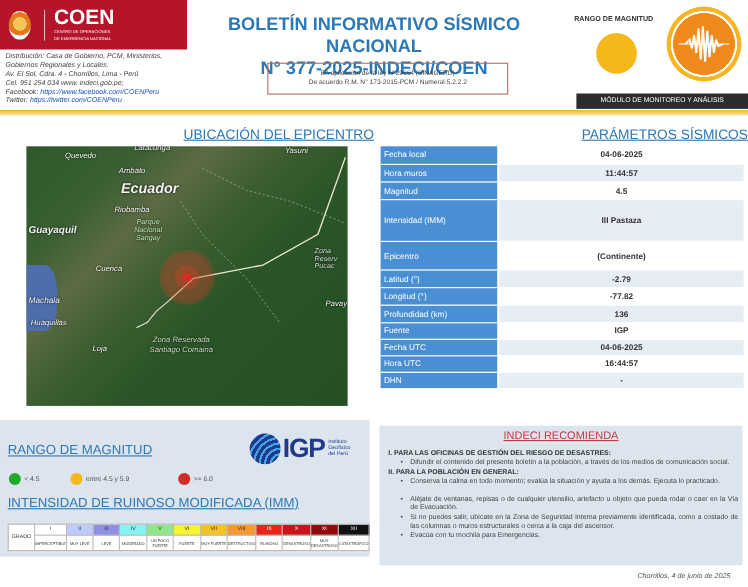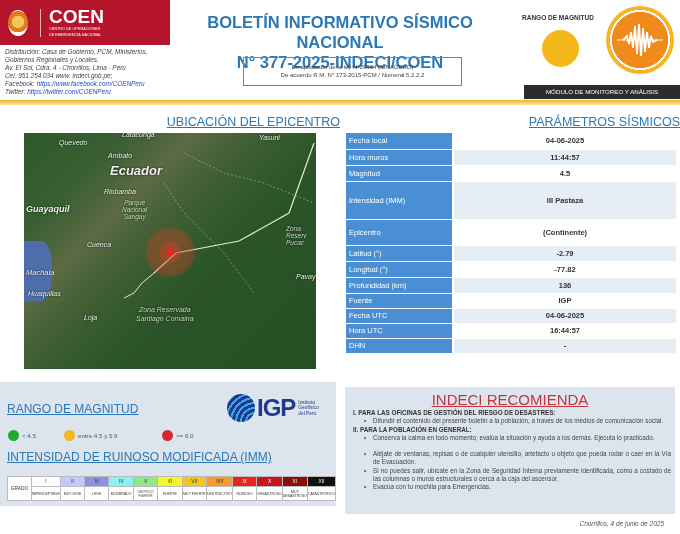--- a/index.html
+++ b/index.html
@@ -56,21 +56,21 @@
   .igp-mark { width: 28px; height: 28px; border-radius: 50%; background: repeating-radial-gradient(circle at 100% 100%, #1f3a8a 0 3px, #3fa5e8 3px 5px); }
   .igp-text { font-weight: bold; font-size: 24px; color: #1f3a8a; margin-left: 2px; letter-spacing: -1px; }
   .igp-sub { font-size: 4.8px; color: #1f3a8a; line-height: 5.5px; margin-left: 3px; }
   .mmi { position: absolute; left: 7px; top: 94px; border-collapse: collapse; font-size: 3.5px; }
   .mmi td { border: 1px solid #bbb; text-align: center; width: 24.5px; height: 10px; background: #fff; }
   .mmi td.grado { width: 24px; font-size: 4.5px; }
   .mmi tr.h td { font-size: 4.8px; }
 
   
   .rec { left: 345px; top: 387px; width: 330px; height: 127px; background: #dce4ee; }
-  .rec-title { position: absolute; left: 0; top: 4px; width: 330px; text-align: center; font-size: 15px; color: #c2363f; text-decoration: underline; }
+  .rec-title { position: absolute; left: 0; top: 4px; width: 330px; text-align: center; font-size: 10px; color: #c2363f; text-decoration: underline; }
   .rec-body { position: absolute; left: 8px; top: 22px; width: 318px; font-size: 6.3px; color: #444; line-height: 8.3px; }
   .rec-body h4 { font-size: 6.3px; font-weight: bold; color: #333; }
   .rec-body ul { padding-left: 20px; text-align: justify; }
   .rec-body li { list-style: none; position: relative; }
   .rec-body li::before { content: "•"; position: absolute; left: -9px; }
   .rec-body li.gap { margin-top: 8px; }
   .footer-date { right: 16px; top: 520px; font-size: 6.5px; font-style: italic; color: #555; }
 </style>
 </head>
 <body>

